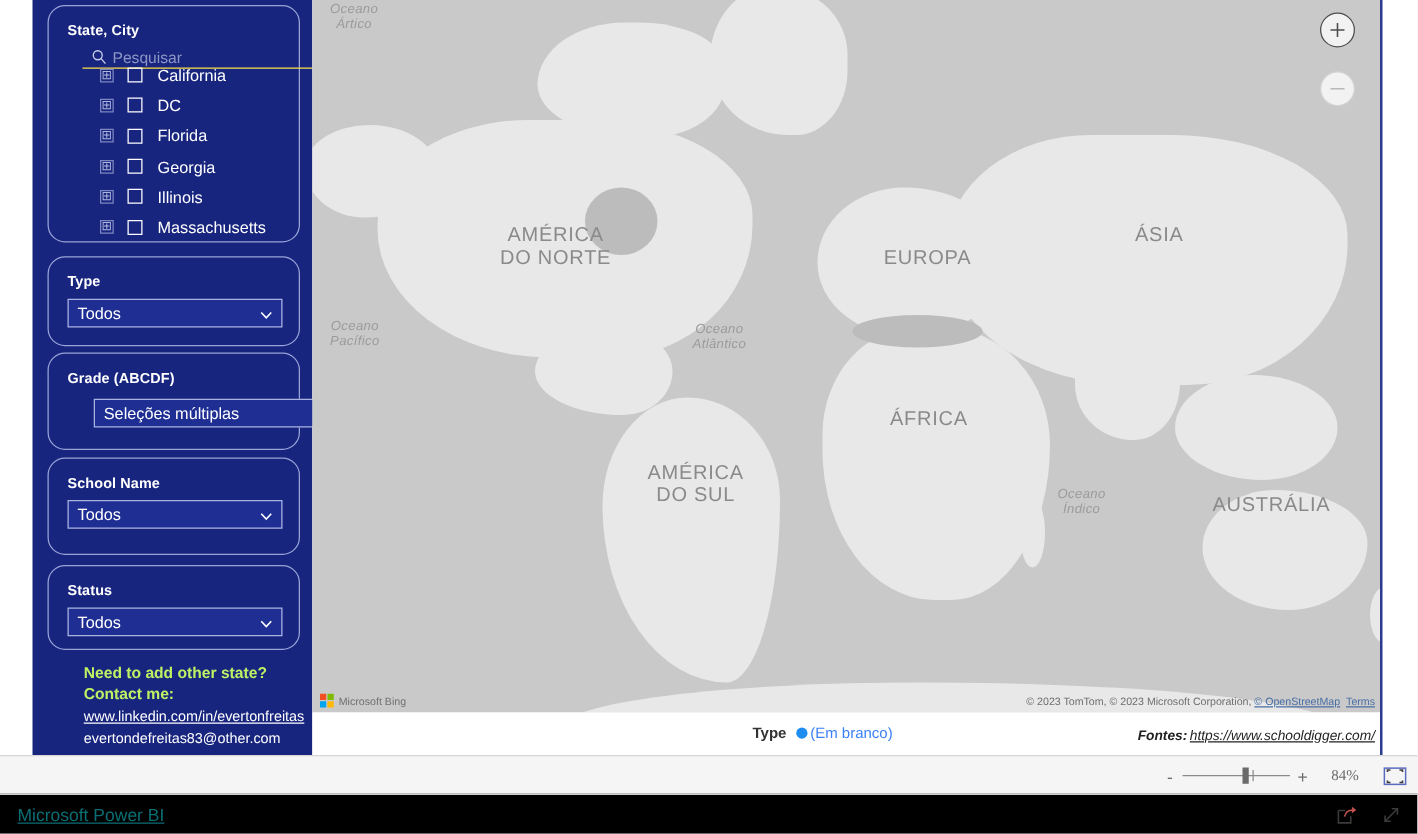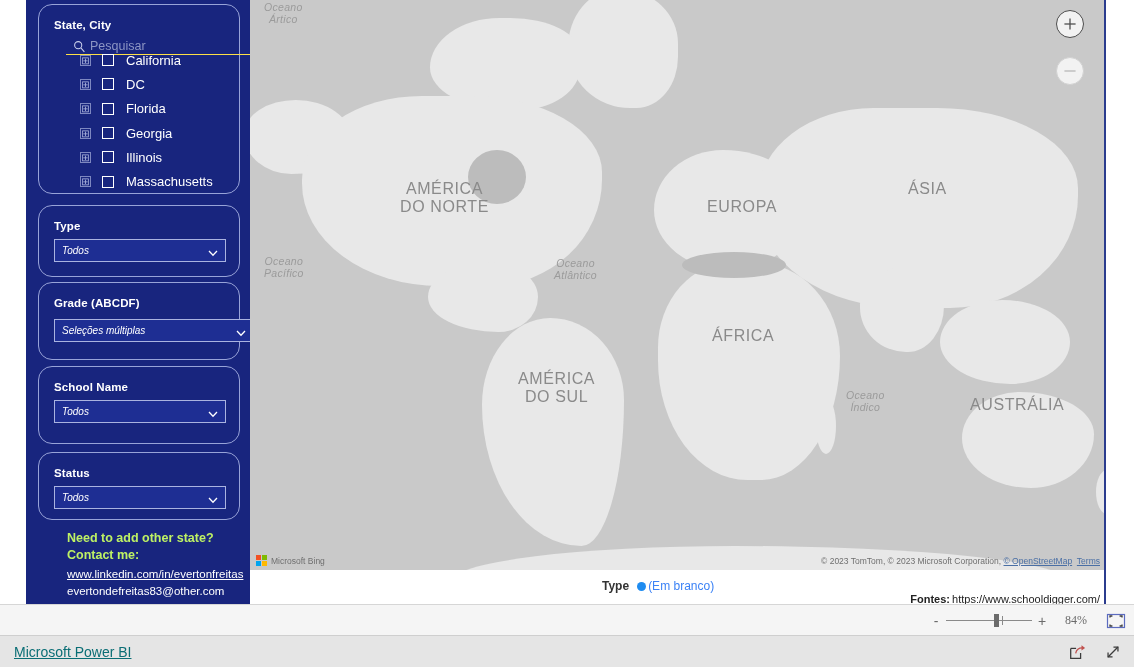--- a/index.html
+++ b/index.html
@@ -86,29 +86,29 @@
 
   
   .dd-card { height: 72px; }
   .dd-title { top: 14px; }
   .dd-box {
     position: absolute; left: 15px; top: 33px; width: 172px; height: 23px;
     background: #1e2e93; border: 1px solid #aab3e0;
     display: flex; align-items: center;
   }
   .dd-value {
-    margin-left: 7px; font-size: 10px; color: #ffffff; white-space: nowrap; font-style: italic;
+    margin-left: 7px; font-size: 13px; color: #ffffff; white-space: nowrap;
   }
   .dd-chevron {
     position: absolute; right: 6px; top: 5px; width: 12px; height: 12px;
   }
 
   #card-type  { top: 205px; height: 72px; }
   #card-grade { top: 282px; height: 78px; }
-  #card-grade .dd-box { top: 36px; width: 200px; }
+  #card-grade .dd-box { top: 36px; width: 200px; margin-left: 21px; }
   #card-school{ top: 366px; height: 78px; }
   #card-status{ top: 452px; height: 68px; }
 
   
   #contact { position: absolute; left: 41px; top: 530px; width: 200px; }
   .contact-line {
     font-size: 12.5px; font-weight: bold; color: #bef264;
     line-height: 16.5px; white-space: nowrap;
   }
   #contact-link {
@@ -180,21 +180,21 @@
     display: flex; align-items: center; white-space: nowrap;
   }
   #legend .legend-title { font-size: 12px; font-weight: bold; color: #333333; }
   #legend .legend-dot {
     width: 9px; height: 9px; border-radius: 50%; background: #1f8cf0;
     margin: 0 2px 0 8px;
   }
   #legend .legend-text { font-size: 12px; color: #3b82f6; }
 
   #fontes {
-    position: absolute; right: 6px; top: 19px; white-space: nowrap;
+    position: absolute; right: 6px; top: 9px; white-space: nowrap; font-style: italic;
   }
   #fontes .f-label { font-size: 11px; font-weight: bold; color: #222222; }
   #fontes .f-link {
     font-size: 11px; color: #222222; text-decoration: underline; margin-left: 2px;
   }
 
   
   #status-bar {
     position: absolute; left: 0; top: 604px; width: 1134px; height: 31px;
     background: #f5f5f5; border-top: 1px solid #d6d6d6;
@@ -217,21 +217,21 @@
   #zoom-pct {
     font-size: 12px; color: #6b6b6b; width: 40px; text-align: center; margin-left: 8px; font-family: Liberation Serif, serif;
   }
   #fit-btn {
     width: 20px; height: 16px; margin-left: 10px; position: relative;
   }
 
   
   #pbi-footer {
     position: absolute; left: 0; top: 635px; width: 1134px; height: 32px;
-    background: #e5e5e5; border-top: 1px solid #cfcfcf;
+    background: #000000; border-top: 1px solid #cfcfcf;
     display: flex; align-items: center;
   }
   #pbi-link {
     margin-left: 14px; font-size: 14px; color: #0a6e75;
     text-decoration: underline; white-space: nowrap;
   }
   #pbi-actions {
     position: absolute; right: 12px; top: 0; height: 32px;
     display: flex; align-items: center; gap: 18px;
   }

